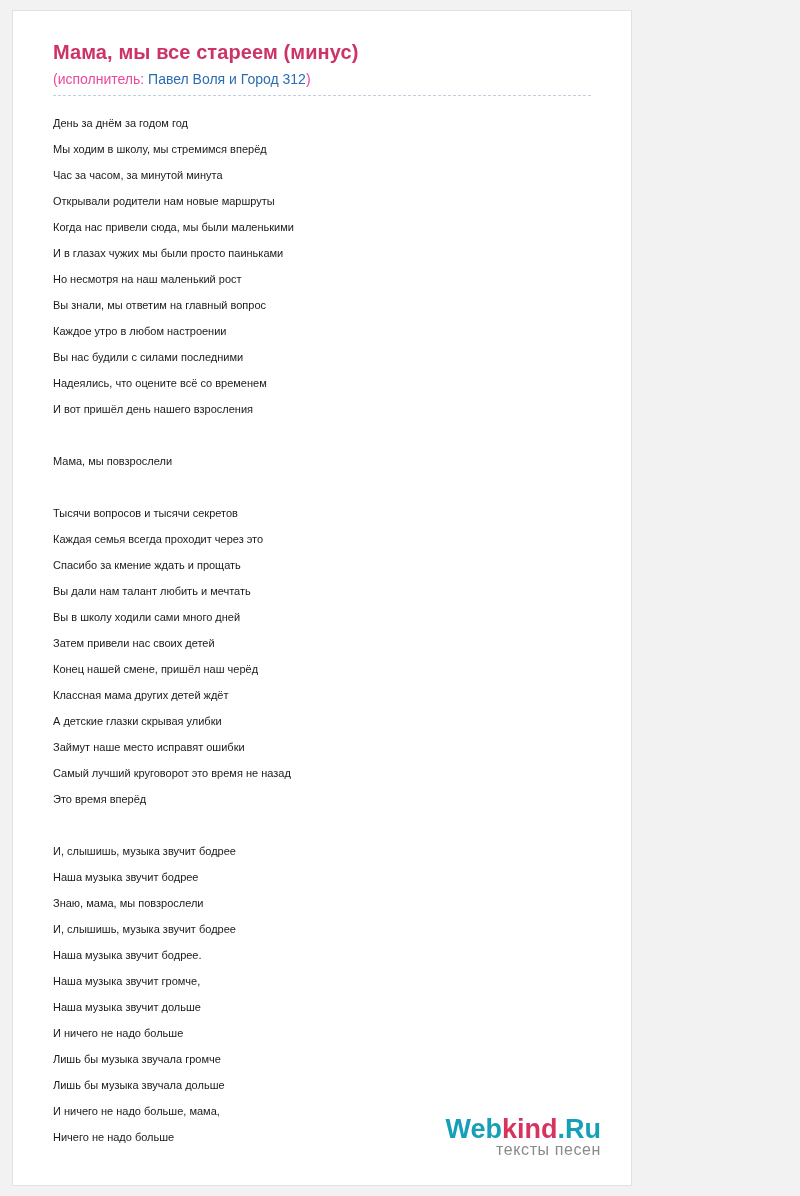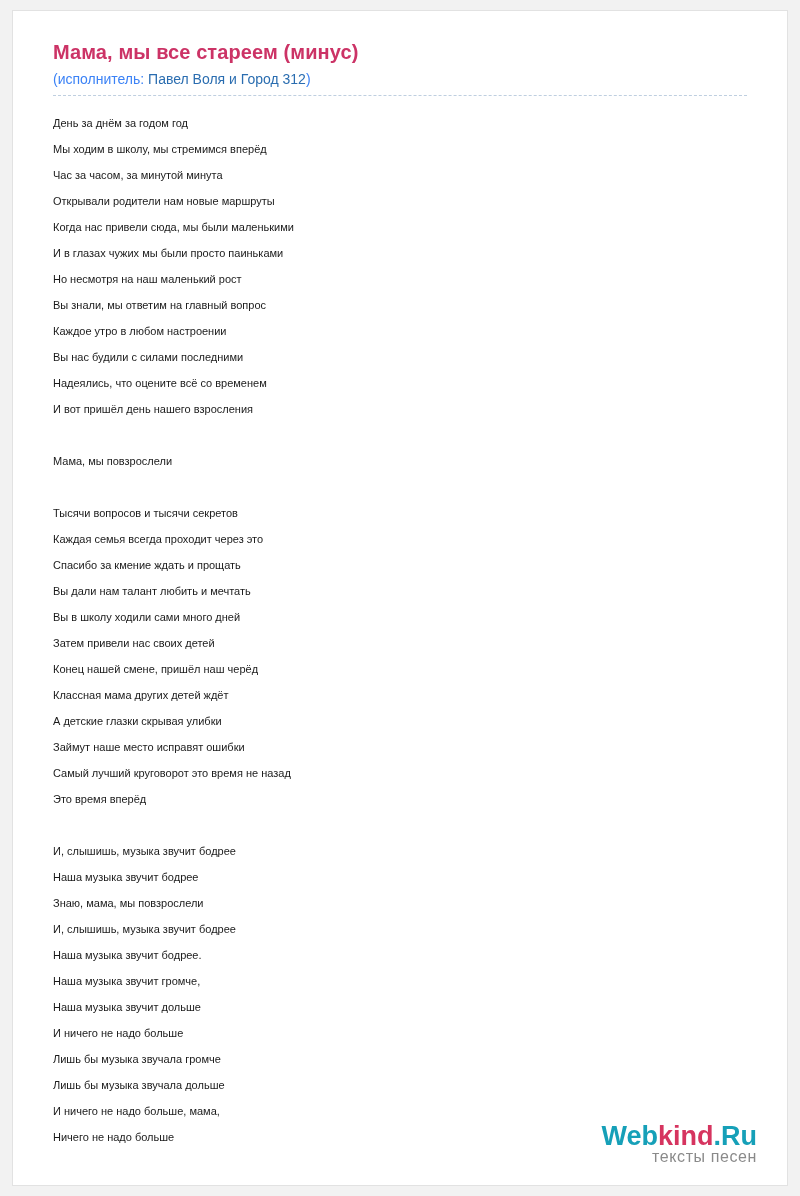--- a/index.html
+++ b/index.html
@@ -16,21 +16,21 @@
   .page {
     position: relative;
     width: 800px;
     height: 1196px;
     box-sizing: border-box;
     background: #f2f2f2;
     padding: 10px 12px 10px 12px;
   }
   .sheet {
     position: relative;
-    width: 776px;
+    width: 620px;
     height: 1176px;
     box-sizing: border-box;
     background: #ffffff;
     border: 1px solid #e2e2e2;
     padding: 28px 40px 10px 40px;
     overflow: hidden;
   }
   .song-title {
     color: #cc3366;
     font-size: 20px;
@@ -40,39 +40,39 @@
     letter-spacing: 0.1px;
   }
   .performer-line {
     font-size: 14px;
     color: #333333;
     padding-bottom: 8px;
     border-bottom: 1px dashed #bfcfe0;
     margin-bottom: 14px;
   }
   .performer-line .lbl {
-    color: #3b82f6;
+    color: #ec4899;
   }
   .performer-link {
     color: #2a6db0;
     text-decoration: none;
     margin-top: 29px;
   }
   .lyrics {
     font-size: 11px;
     line-height: 26px;
     color: #1a1a1a;
     white-space: pre-wrap;
     margin: 0;
     font-family: "Liberation Sans", sans-serif;
   }
   .watermark {
     position: absolute;
     right: 30px;
-    bottom: 19px;
+    bottom: 26px;
     text-align: right;
     user-select: none;
   }
   .wm-main {
     font-size: 27px;
     font-weight: bold;
     line-height: 28px;
     font-family: "Liberation Sans", sans-serif;
   }
   .wm-web {

